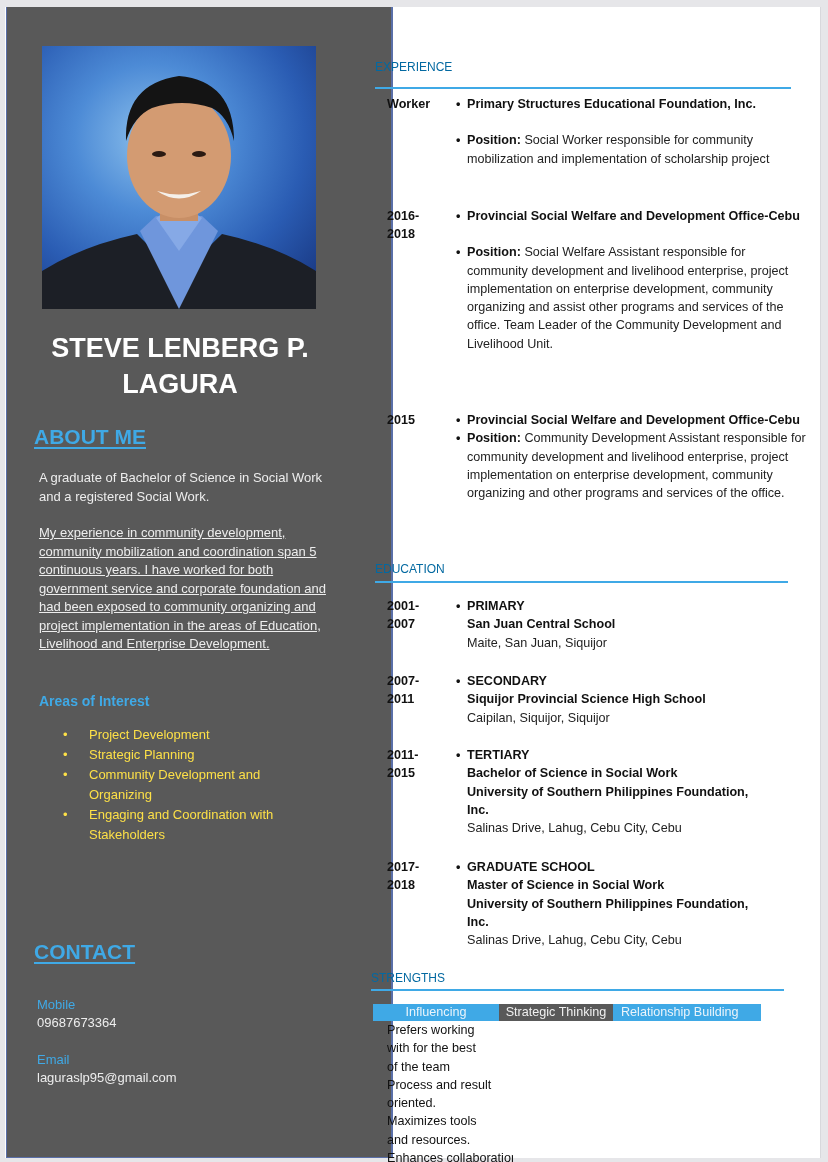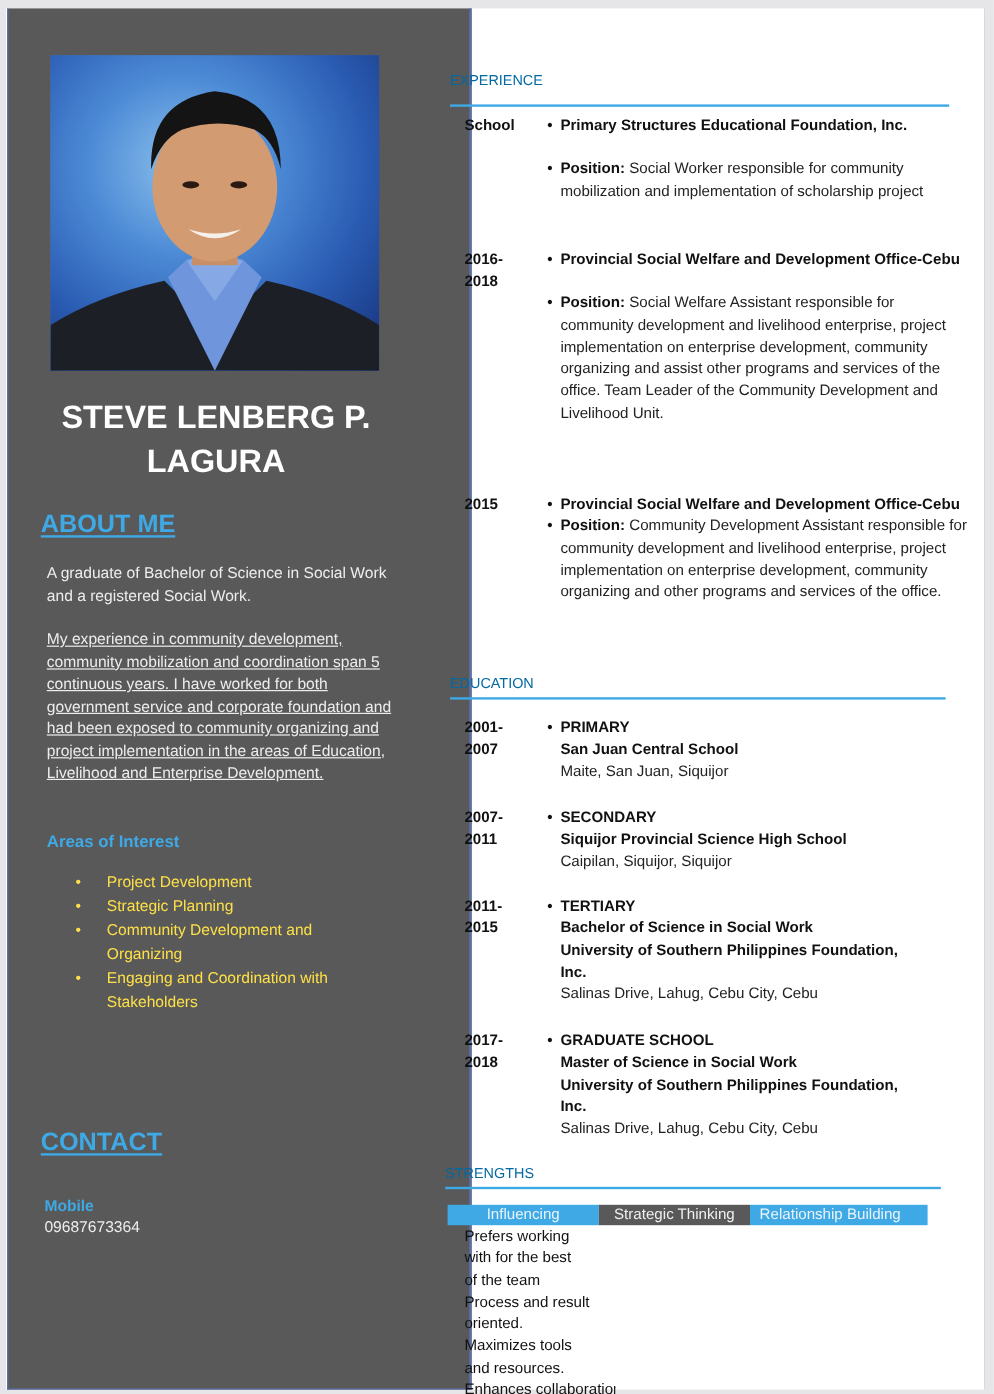--- a/index.html
+++ b/index.html
@@ -14,21 +14,21 @@
   .sb-heading { position: absolute; left: 27px; color: #3fa9e6; font-weight: bold; font-size: 21px; text-decoration: underline; text-decoration-thickness: 2px; text-underline-offset: 3px; }
   .about { position: absolute; left: 32px; top: 462px; width: 300px; font-size: 13px; line-height: 18.5px; color: #ededed; }
   .about p + p { margin-top: 18px; text-decoration: underline; }
   .aoi-title { position: absolute; left: 32px; top: 686px; color: #3fa9e6; font-weight: bold; font-size: 14px; }
   .aoi-list { position: absolute; left: 56px; top: 718px; width: 250px; font-size: 13px; line-height: 20px; color: #fde047; list-style: none; }
   .aoi-list li { position: relative; padding-left: 26px; }
   .aoi-list li::before { content: "•"; position: absolute; left: 0; top: 0; }
   .info { position: absolute; left: 32px; top: 850px; font-size: 13px; line-height: 19.5px; color: #ededed; }
   .info .lbl { color: #3fa9e6; }
   .contact-block { position: absolute; left: 30px; font-size: 13px; line-height: 18px; color: #ededed; }
-  .contact-block .lbl { color: #3fa9e6; font-weight: bold; }
+  .contact-block .lbl { color: #3fa9e6; font-weight: normal; }
   .sec-title { position: absolute; color: #0369a1; font-weight: normal; font-size: 12px; }
   .sec-rule { position: absolute; height: 2px; background: #3fa9e6; }
   .row { position: absolute; left: 21px; width: 420px; font-size: 12.6px; line-height: 18.3px; color: #111; }
   .row .date { position: absolute; left: 0; top: 0; width: 60px; font-weight: bold; }
   .row .body { position: absolute; left: 80px; top: 0; width: 340px; }
   .bul { position: relative; padding-left: 0; }
   .bul .dot { position: absolute; left: -11px; top: 0; font-weight: bold; }
   .b { font-weight: bold; }
   .light { color: #222; }
   .strengths { position: absolute; left: 373px; top: 1004px; width: 400px; font-size: 12.6px; }
@@ -93,28 +93,32 @@
       <li>Engaging and Coordination with Stakeholders</li>
     </ul>
 
 
     <div class="sb-heading" style="top:933px;">CONTACT</div>
 
     <div class="contact-block" style="top:989px;">
       <div class="lbl">Mobile</div>
       <div>09687673364</div>
     </div>
+    <div class="contact-block" style="top:1044px;">
+      <div class="lbl">Email</div>
+      <div>laguraslp95@gmail.com</div>
+    </div>
   </div>
 
   <div class="sec-title" style="left:370px; top:53px;">EXPERIENCE</div>
   <div class="sec-rule" style="left:370px; top:80px; width:416px;"></div>
 
   <div class="row" style="left:382px; top:88px;">
     <div class="date">
-        <div>School</div>
+        <div>Worker</div>
       </div>
     <div class="body" style="left:80px;">
       <div class="bul b"><span class="dot">•</span><span>Primary Structures Educational Foundation, Inc.</span></div>
       <div class="bul" style="margin-top:18px;"><span class="dot">•</span><span class="b">Position:</span> <span class="light">Social Worker responsible for community mobilization and implementation of scholarship project</span></div>
     </div>
   </div>
 
   <div class="row" style="left:382px; top:200px;">
     <div class="date">
         <div>2016-</div>
@@ -190,21 +194,21 @@
   </div>
 
   <div class="sec-title" style="left:366px; top:964px;">STRENGTHS</div>
   <div class="sec-rule" style="left:366px; top:982px; width:413px;"></div>
 
 </div>
 
 <div class="strengths">
   <div class="str-head">
     <div style="width:126px; background:#3fa9e6;">Influencing</div>
-    <div style="width:126px; background:#595959; color:#f0f0f0;">Strategic Thinking</div>
+    <div style="width:114px; background:#595959; color:#f0f0f0;">Strategic Thinking</div>
     <div style="width:148px; background:#3fa9e6; text-align:left; padding-left:8px;">Relationship Building</div>
   </div>
   <div class="str-body">
     <div style="width:126px;">
       <div>Prefers working</div>
       <div>with for the best</div>
       <div>of the team</div>
     </div>
     <div style="width:126px;">
       <div>Process and result</div>

